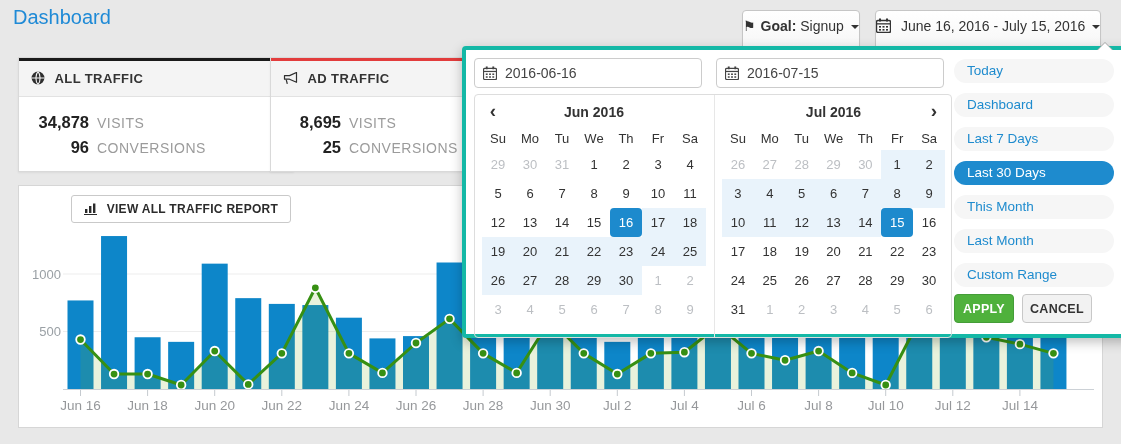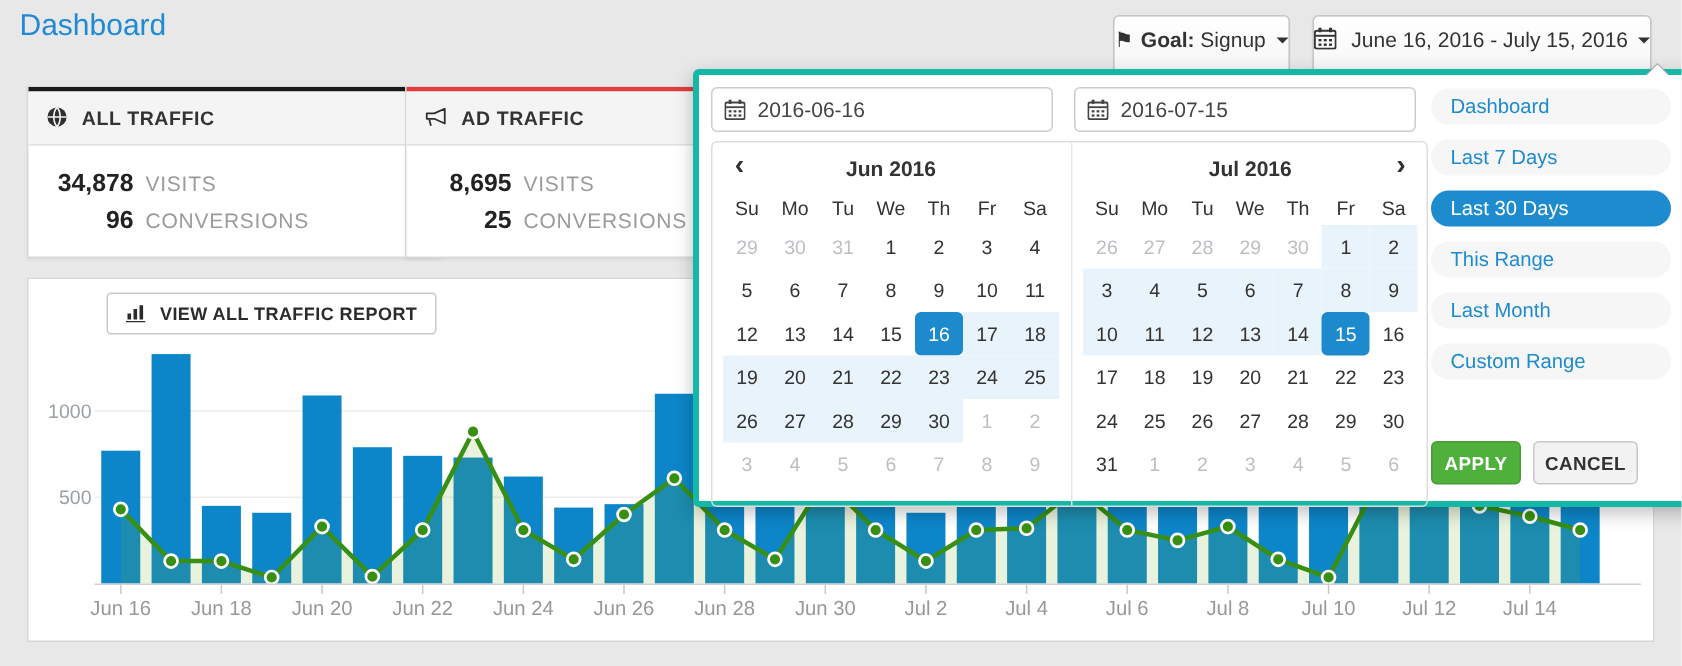--- a/index.html
+++ b/index.html
@@ -448,23 +448,24 @@
           <div class="day off">2</div>
           <div class="day off">3</div>
           <div class="day off">4</div>
           <div class="day off">5</div>
           <div class="day off">6</div>
         </div>
       </div>
   </div>
 
   <div class="ranges" id="ranges-list">
+      <div class="range-item">Today</div>
       <div class="range-item">Dashboard</div>
       <div class="range-item">Last 7 Days</div>
       <div class="range-item active">Last 30 Days</div>
-      <div class="range-item">This Range</div>
+      <div class="range-item">This Month</div>
       <div class="range-item">Last Month</div>
       <div class="range-item">Custom Range</div>
     </div>
 
   <button class="dr-btn apply-btn">APPLY</button>
   <button class="dr-btn cancel-btn">CANCEL</button>
 </div>
 
 </body></html>

